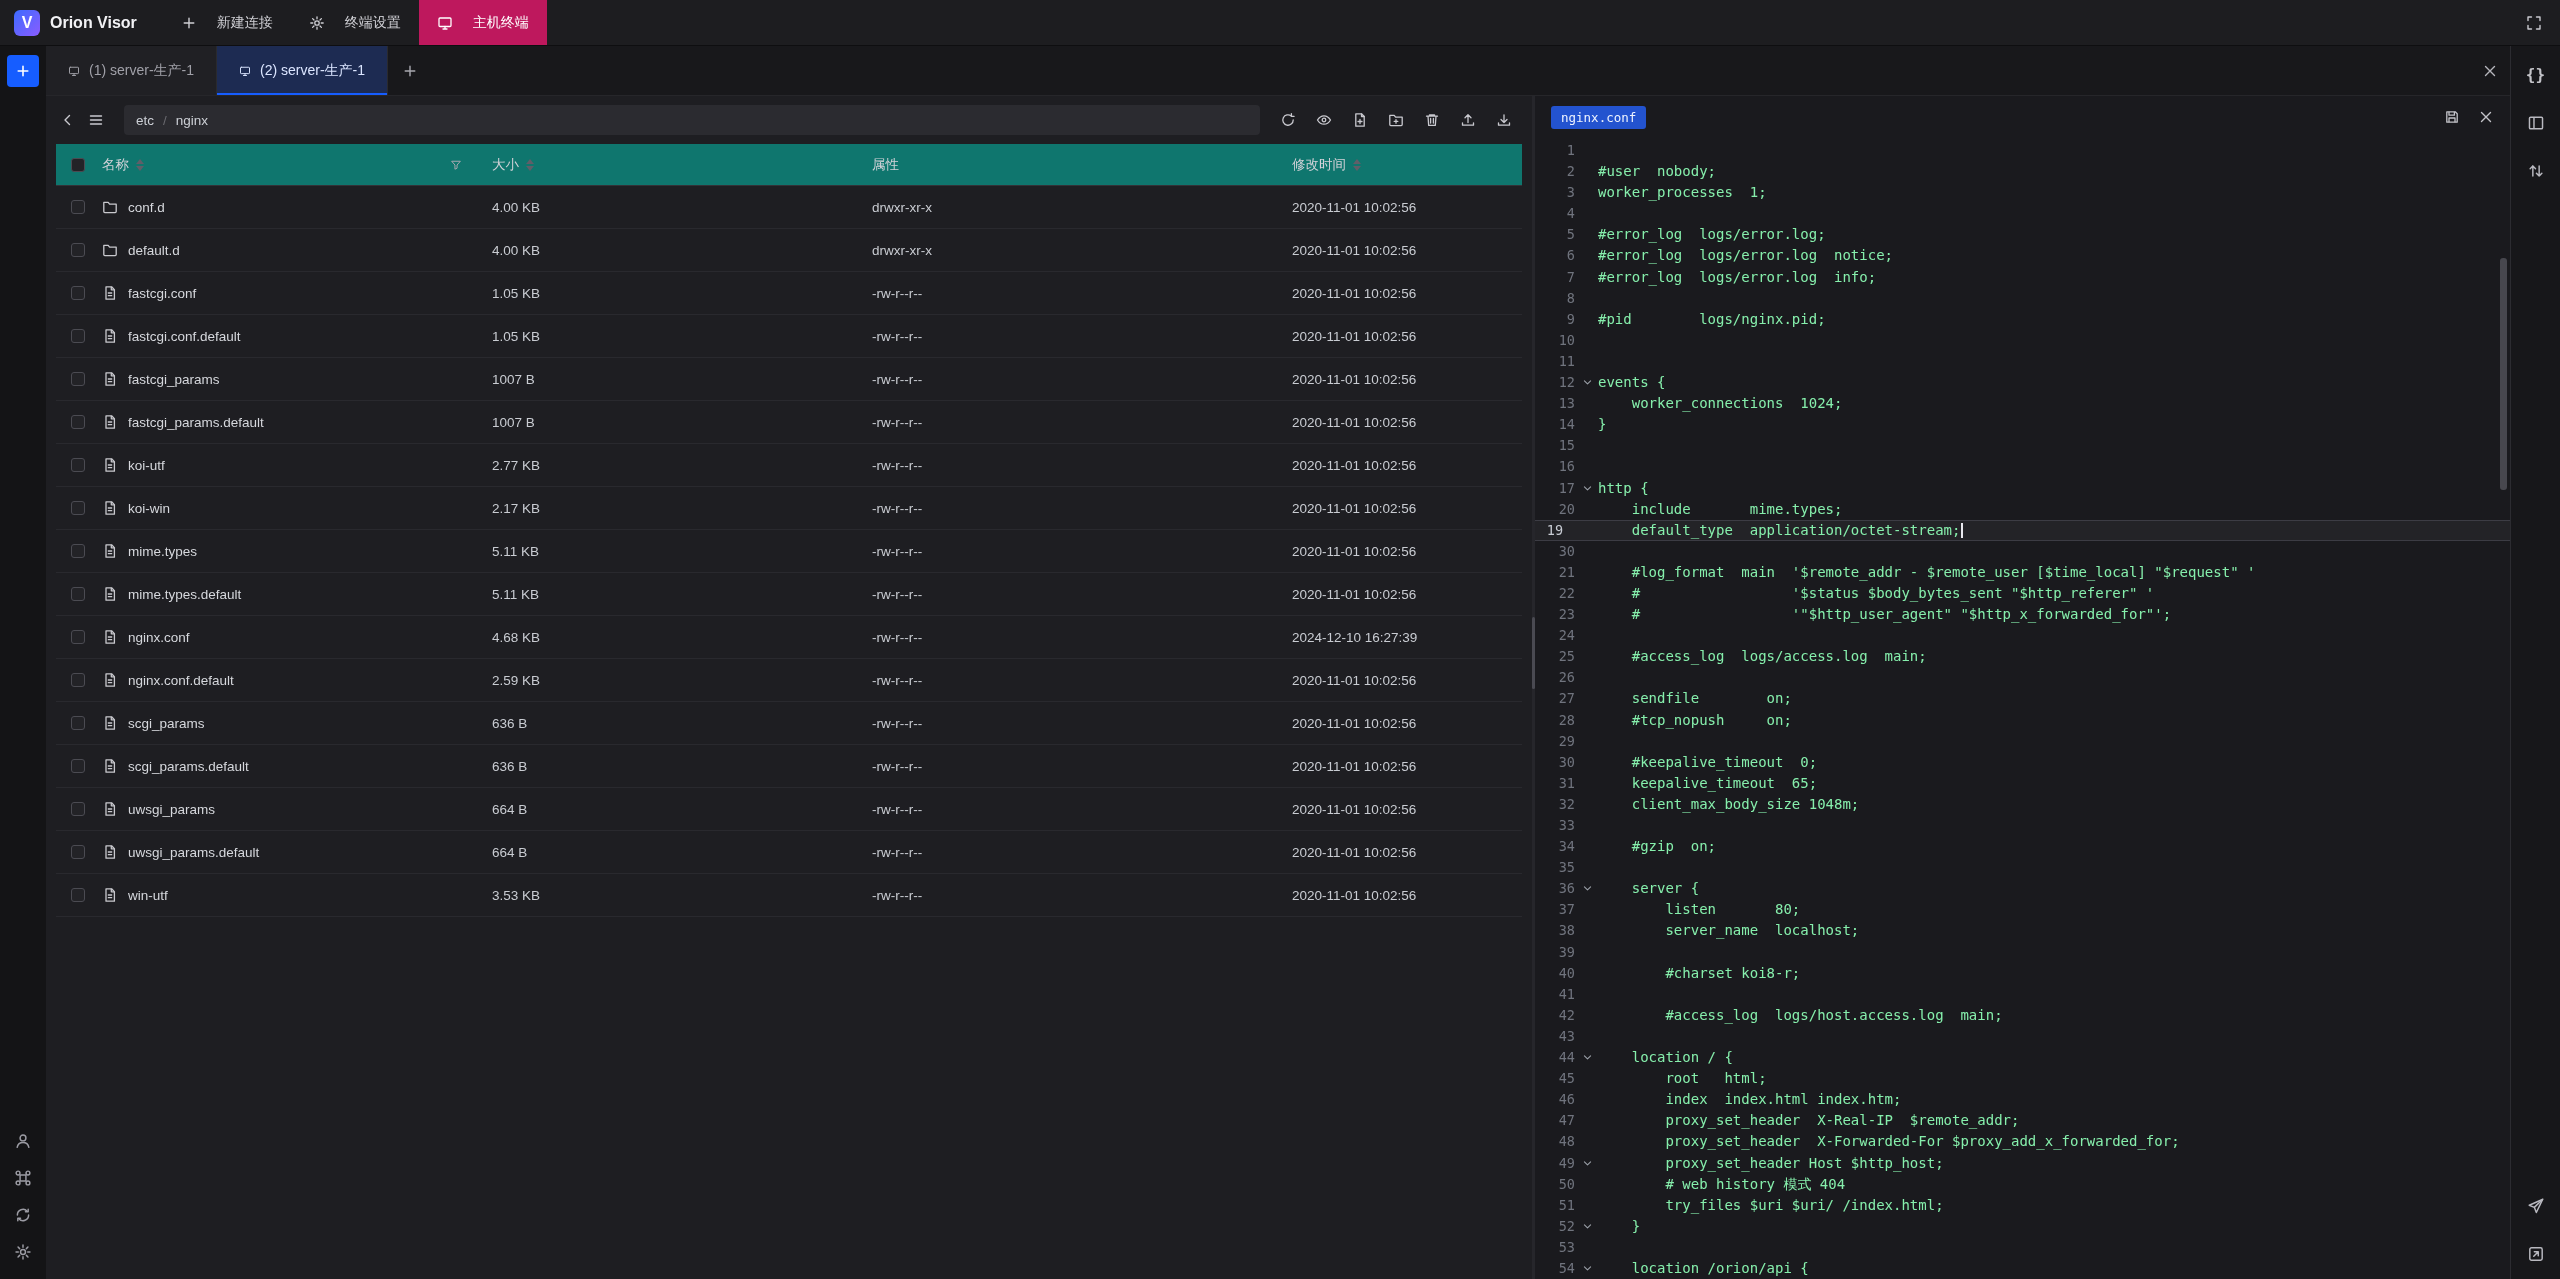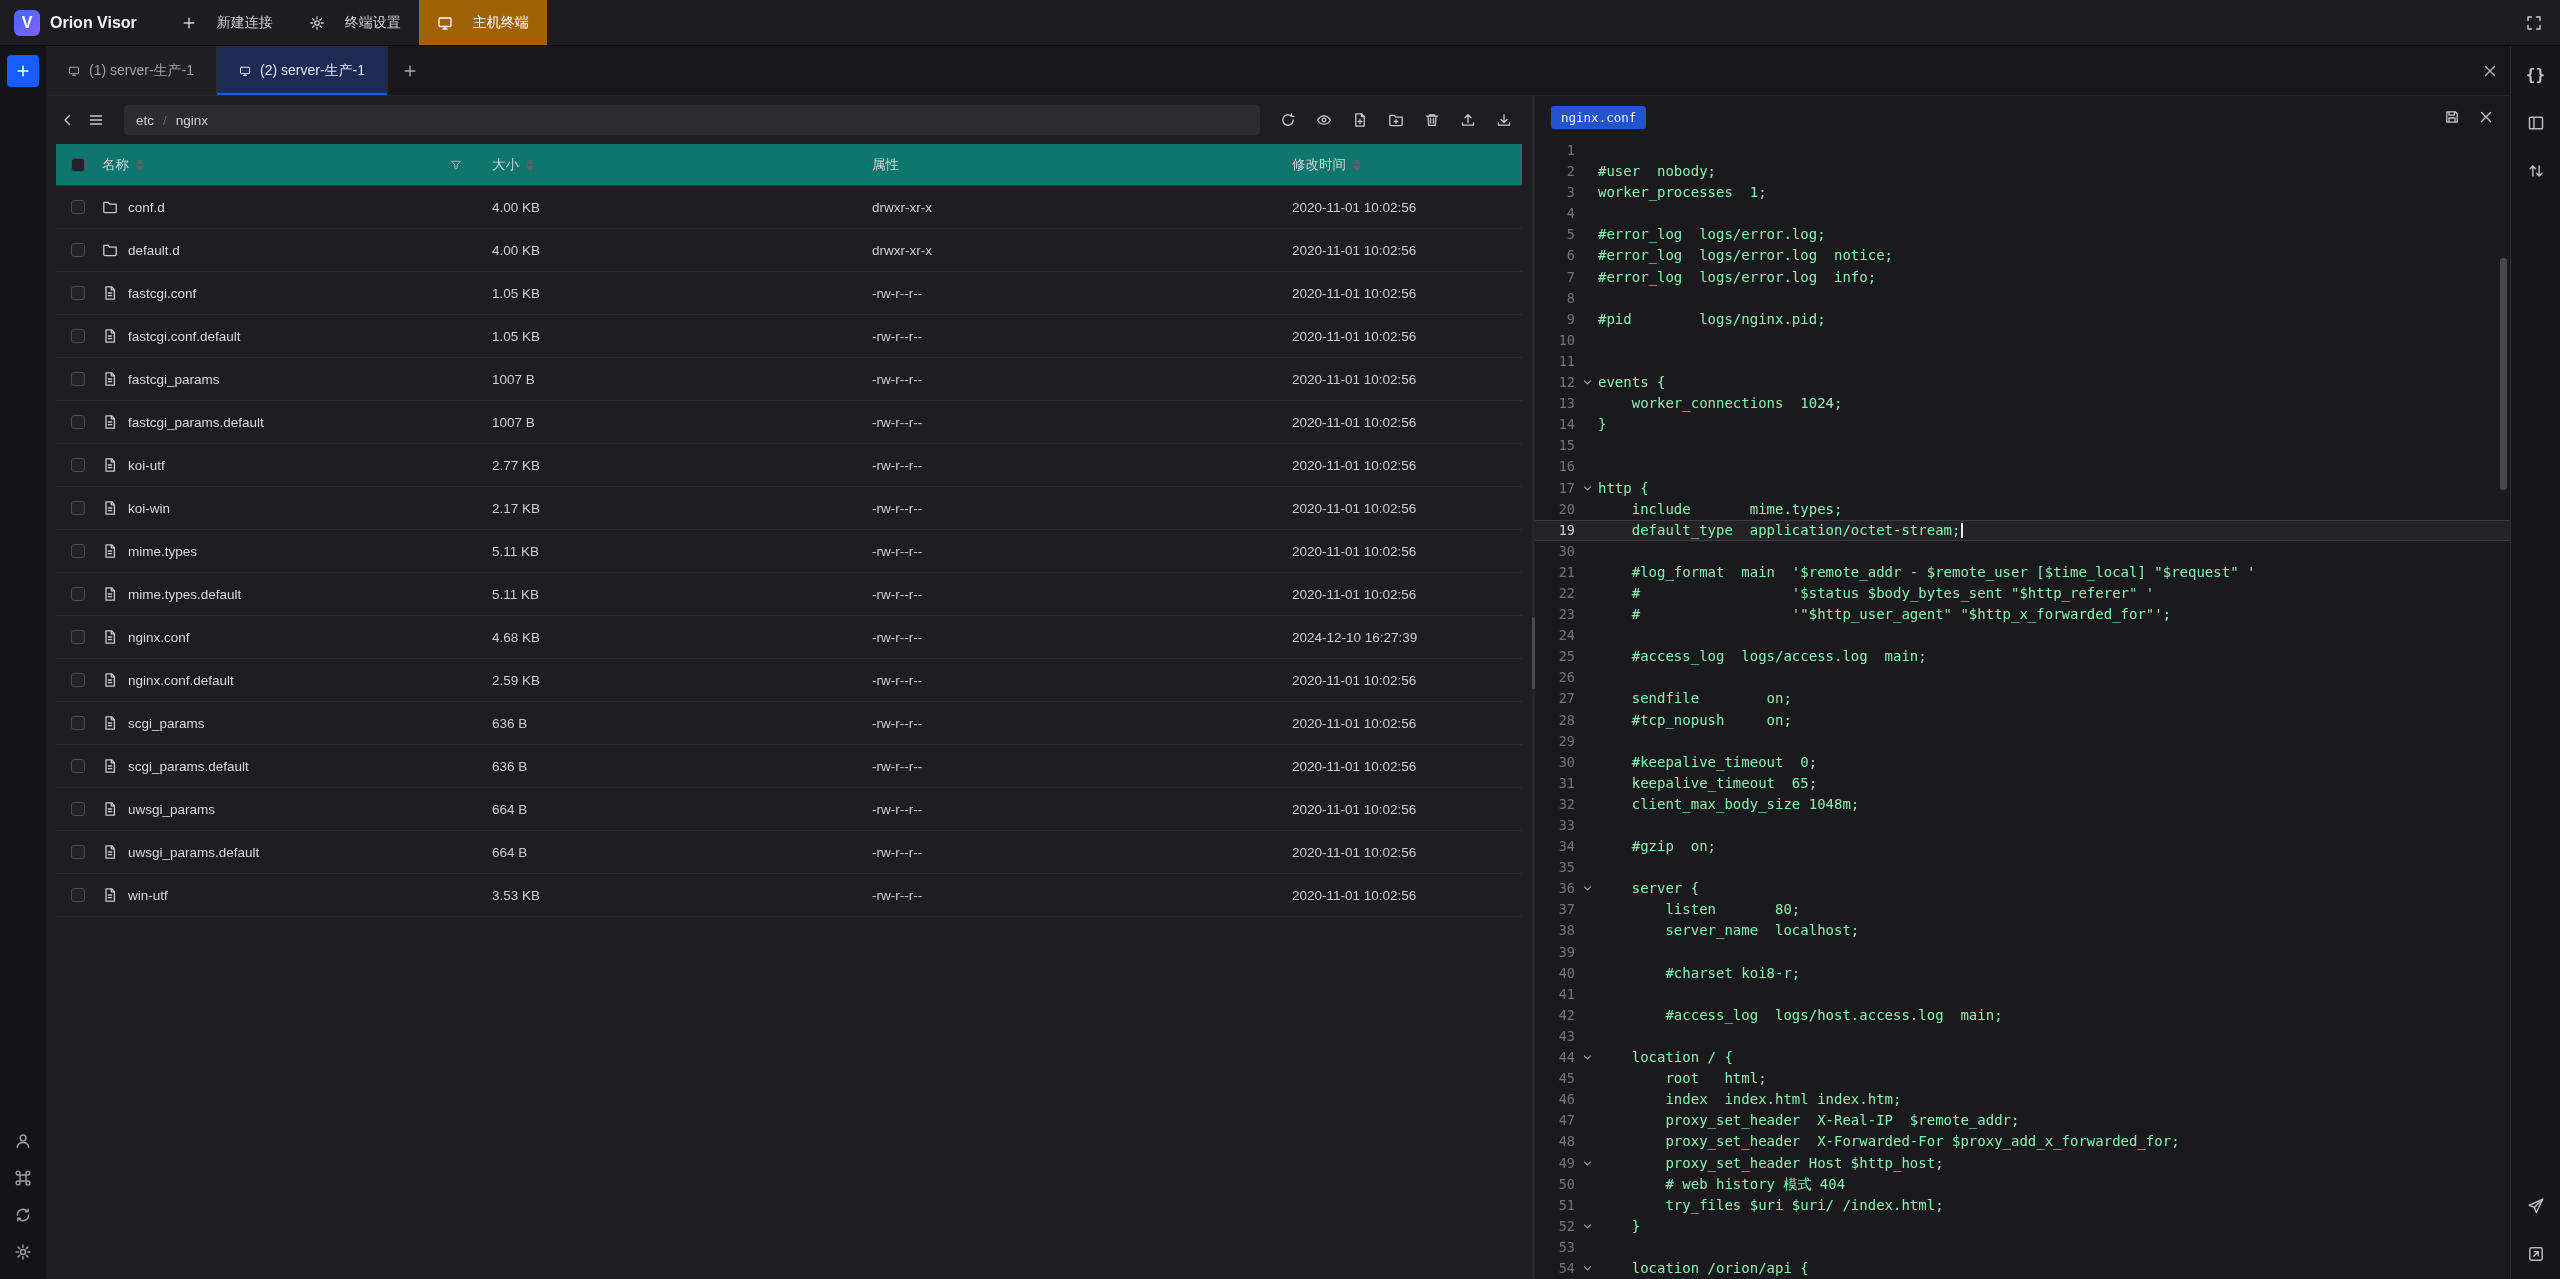--- a/index.html
+++ b/index.html
@@ -14,21 +14,21 @@
   .icon svg { width: 100%; height: 100%; }
   .icon-sm { width: 12px; height: 12px; }
 
   
   .topbar { height: 46px; display: flex; align-items: stretch; background: #1d1d20; border-bottom: 1px solid #0e0e10; }
   .brand { display: flex; align-items: center; gap: 10px; padding: 0 26px 0 14px; }
   .logo { width: 26px; height: 26px; border-radius: 6px; background: linear-gradient(135deg, #3d6bff, #8a5cff); color: #fff; font-weight: bold; display: flex; align-items: center; justify-content: center; font-size: 16px; }
   .brand-title { font-size: 16px; font-weight: bold; color: #f2f2f5; }
   .topmenu { display: flex; align-items: stretch; }
   .menu-item { display: flex; align-items: center; gap: 20px; padding: 0 18px; font-size: 14px; color: #cfcfd4; cursor: pointer; }
-  .menu-item.active { background: #a16207; color: #ffffff; justify-content: space-between; }
+  .menu-item.active { background: #be185d; color: #ffffff; justify-content: space-between; }
   .topbar-right { margin-left: auto; display: flex; align-items: center; padding-right: 18px; color: #c9c9cf; }
 
   
   .main { display: flex; height: 1233px; }
   .left-rail { width: 46px; display: flex; flex-direction: column; align-items: center; background: #141416; }
   .new-conn { width: 32px; height: 32px; margin-top: 9px; border: none; border-radius: 4px; background: var(--accent, #165dff); color: #fff; display: flex; align-items: center; justify-content: center; cursor: pointer; }
   .rail-bottom { margin-top: auto; display: flex; flex-direction: column; gap: 19px; padding-bottom: 18px; align-items: center; color: #9c9ca4; }
   .rail-bottom .icon { width: 18px; height: 18px; }
 
   .center { flex: 1; display: flex; flex-direction: column; min-width: 0; }
@@ -77,21 +77,21 @@
   .file-tag { font-family: "DejaVu Sans Mono", monospace; font-size: 12.5px; background: var(--tag, #2353cf); color: #eef3ff; padding: 4px 10px; border-radius: 3px; }
   .editor-actions { margin-left: auto; display: flex; gap: 18px; color: #c3c3c9; }
 
   .editor-body { flex: 1; overflow: hidden; position: relative; font-family: "DejaVu Sans Mono", monospace; font-size: 14px; padding-top: 2px; }
   .code-line { display: flex; height: 21.1px; line-height: 21.1px; white-space: pre; }
   .ln { width: 42px; text-align: right; color: #70747e; flex-shrink: 0; font-size: 13.5px; padding-right: 2px; }
   .fold { width: 21px; display: inline-flex; align-items: center; justify-content: center; color: #9ba0a8; flex-shrink: 0; }
   .fold svg { width: 11px; height: 11px; }
   .code-text { color: #86efac; }
   .code-line.active { background: rgba(255,255,255,0.045); box-shadow: inset 0 -1px 0 #3c3c44, inset 0 1px 0 #3c3c44; }
-  .code-line.active .ln { color: #c8ccd4; }
+  .code-line.active .ln { color: #c8ccd4; text-align: center; }
   .cursor { display: inline-block; width: 2px; height: 15px; background: #e8e8ee; vertical-align: middle; margin-left: 1px; }
   .scroll-thumb { position: absolute; right: 3px; top: 120px; width: 7px; height: 232px; background: #47474e; border-radius: 3px; cursor: pointer; }
 
   
   .right-rail { width: 50px; border-left: 1px solid #2c2c31; background: #17171a; display: flex; flex-direction: column; align-items: center; padding: 20px 0 16px; gap: 30px; color: #b9b9c0; }
   .right-rail .icon { width: 18px; height: 18px; cursor: pointer; }
   .braces { font-family: "DejaVu Sans Mono", monospace; font-size: 16px; font-weight: bold; color: #c3c3c8; cursor: pointer; line-height: 18px; }
   .rail-spacer { flex: 1; }
 </style>
 </head>

